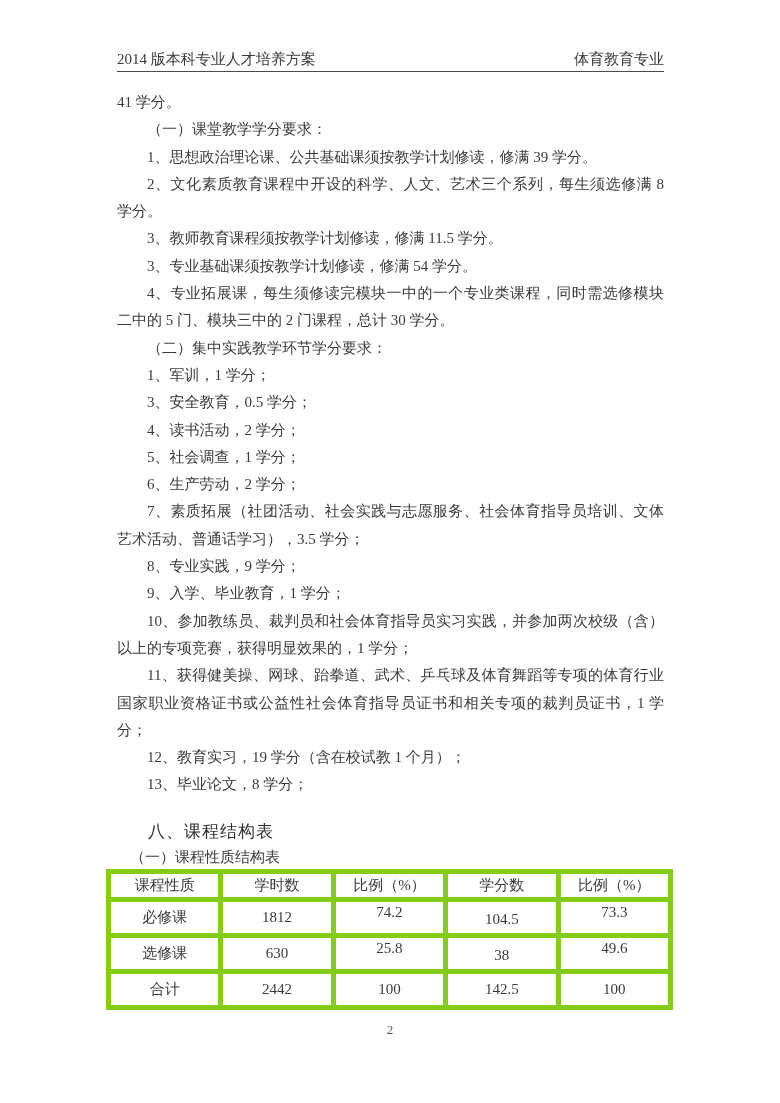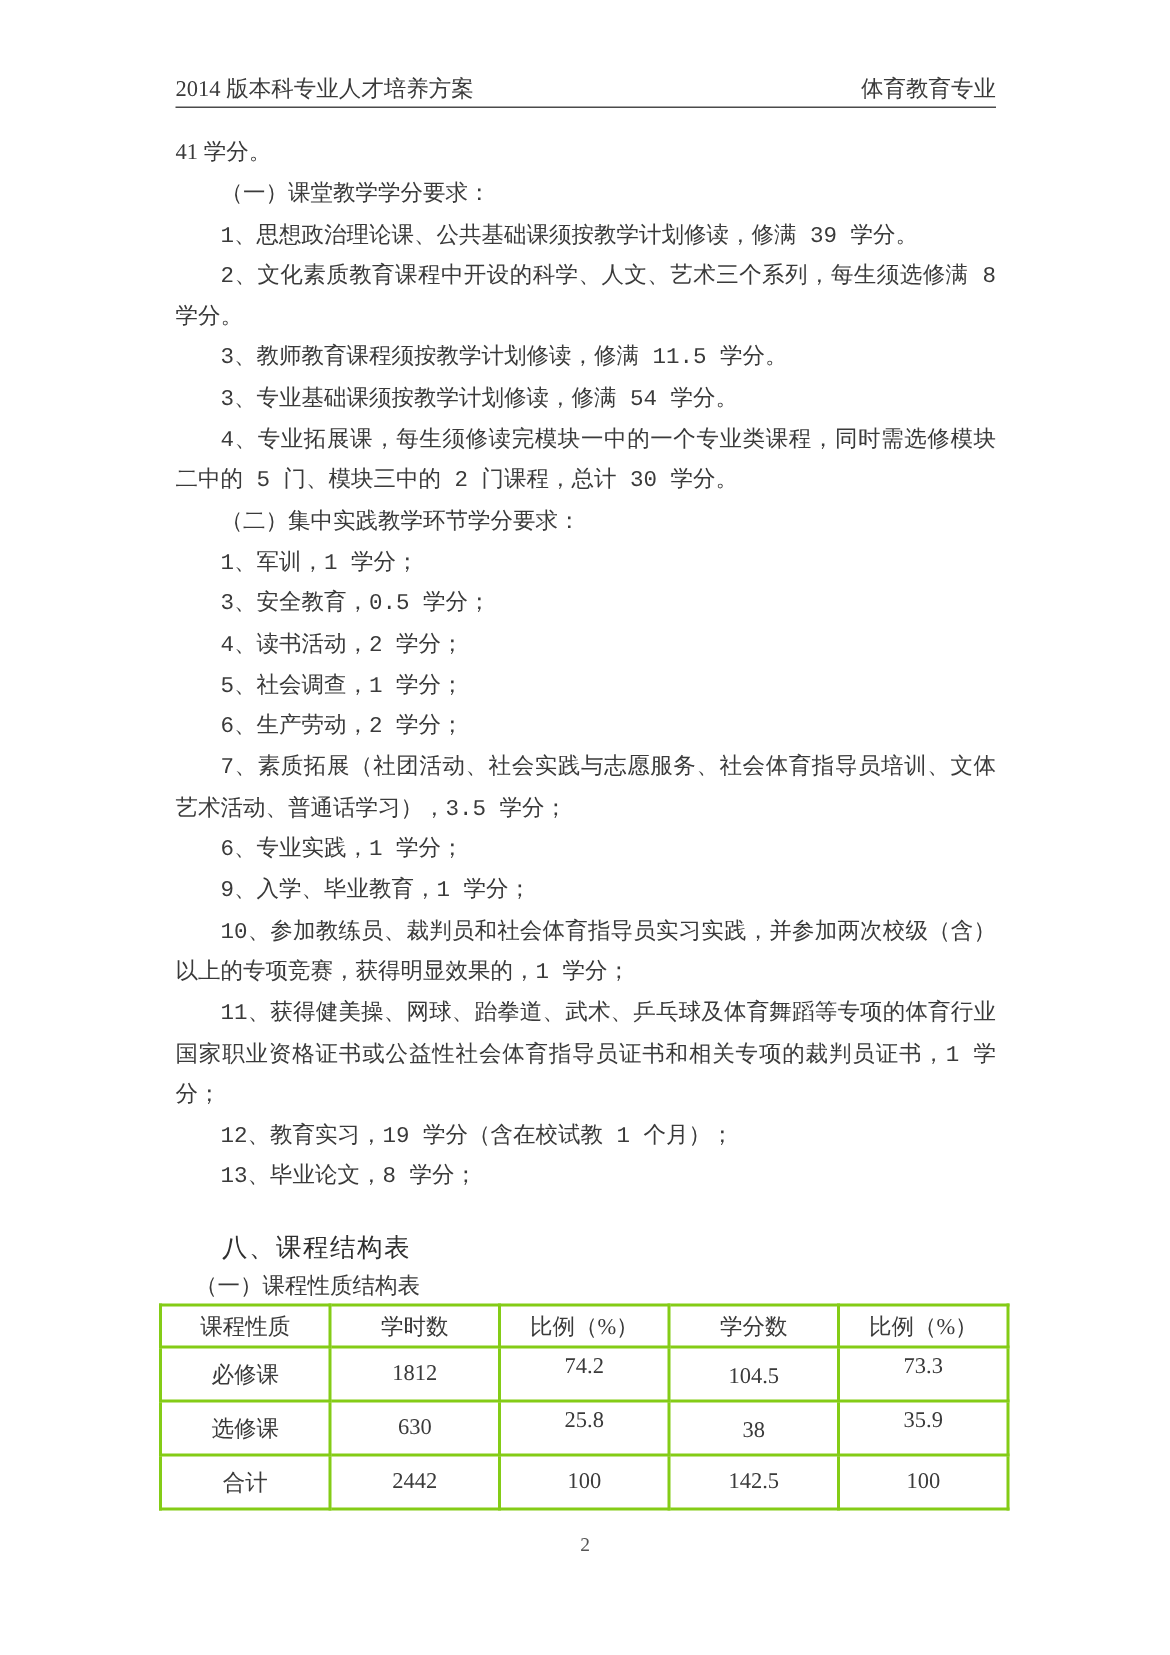--- a/index.html
+++ b/index.html
@@ -27,21 +27,21 @@
   }
   .doc-body {
     position: absolute;
     left: 117px;
     width: 547px;
     top: 89px;
     font-size: 15px;
     line-height: 27.3px;
     text-align: justify;
   }
-  .doc-body p.indent { text-indent: 2em; font-family: Liberation Mono, monospace; }
+  .doc-body p.indent { text-indent: 2em; }
   .section-heading {
     position: absolute;
     left: 148px;
     top: 820px;
     font-size: 17px;
     font-weight: normal;
     color: #2f2f2f;
     letter-spacing: 1px;
   }
   .table-caption {
@@ -54,21 +54,21 @@
     position: absolute;
     left: 106px;
     top: 869px;
     width: 567px;
     border-collapse: collapse;
     table-layout: fixed;
     font-size: 15px;
     color: #3a3a3a;
   }
   table.struct td {
-    border: 2px solid #84cc16;
+    border: 5px solid #84cc16;
     text-align: center;
     vertical-align: middle;
     padding: 0;
   }
   table.struct tr.hdr td { height: 28px; }
   table.struct tr.row td { height: 36px; }
   table.struct span.cellval { display: inline-block; position: relative; }
   table.struct span.up { top: -5px; }
   table.struct span.down { top: 2px; }
   .page-number {
@@ -99,21 +99,21 @@
       <p class="indent">3、教师教育课程须按教学计划修读，修满 11.5 学分。</p>
       <p class="indent">3、专业基础课须按教学计划修读，修满 54 学分。</p>
       <p class="indent">4、专业拓展课，每生须修读完模块一中的一个专业类课程，同时需选修模块二中的 5 门、模块三中的 2 门课程，总计 30 学分。</p>
       <p class="indent">（二）集中实践教学环节学分要求：</p>
       <p class="indent">1、军训，1 学分；</p>
       <p class="indent">3、安全教育，0.5 学分；</p>
       <p class="indent">4、读书活动，2 学分；</p>
       <p class="indent">5、社会调查，1 学分；</p>
       <p class="indent">6、生产劳动，2 学分；</p>
       <p class="indent">7、素质拓展（社团活动、社会实践与志愿服务、社会体育指导员培训、文体艺术活动、普通话学习），3.5 学分；</p>
-      <p class="indent">6、专业实践，1 学分；</p>
+      <p class="indent">8、专业实践，9 学分；</p>
       <p class="indent">9、入学、毕业教育，1 学分；</p>
       <p class="indent">10、参加教练员、裁判员和社会体育指导员实习实践，并参加两次校级（含）以上的专项竞赛，获得明显效果的，1 学分；</p>
       <p class="indent">11、获得健美操、网球、跆拳道、武术、乒乓球及体育舞蹈等专项的体育行业国家职业资格证书或公益性社会体育指导员证书和相关专项的裁判员证书，1 学分；</p>
       <p class="indent">12、教育实习，19 学分（含在校试教 1 个月）；</p>
       <p class="indent">13、毕业论文，8 学分；</p>
     </div>
 
   <div class="section-heading">八、课程结构表</div>
 
   <div class="table-caption">（一）课程性质结构表</div>
@@ -132,21 +132,21 @@
           <td><span class="cellval">1812</span></td>
           <td><span class="cellval up">74.2</span></td>
           <td><span class="cellval down">104.5</span></td>
           <td><span class="cellval up">73.3</span></td>
         </tr>
         <tr class="row">
           <td><span class="cellval">选修课</span></td>
           <td><span class="cellval">630</span></td>
           <td><span class="cellval up">25.8</span></td>
           <td><span class="cellval down">38</span></td>
-          <td><span class="cellval up">35.9</span></td>
+          <td><span class="cellval up">49.6</span></td>
         </tr>
         <tr class="row">
           <td><span class="cellval">合计</span></td>
           <td><span class="cellval">2442</span></td>
           <td><span class="cellval">100</span></td>
           <td><span class="cellval">142.5</span></td>
           <td><span class="cellval">100</span></td>
         </tr>
       </tbody>
   </table>

